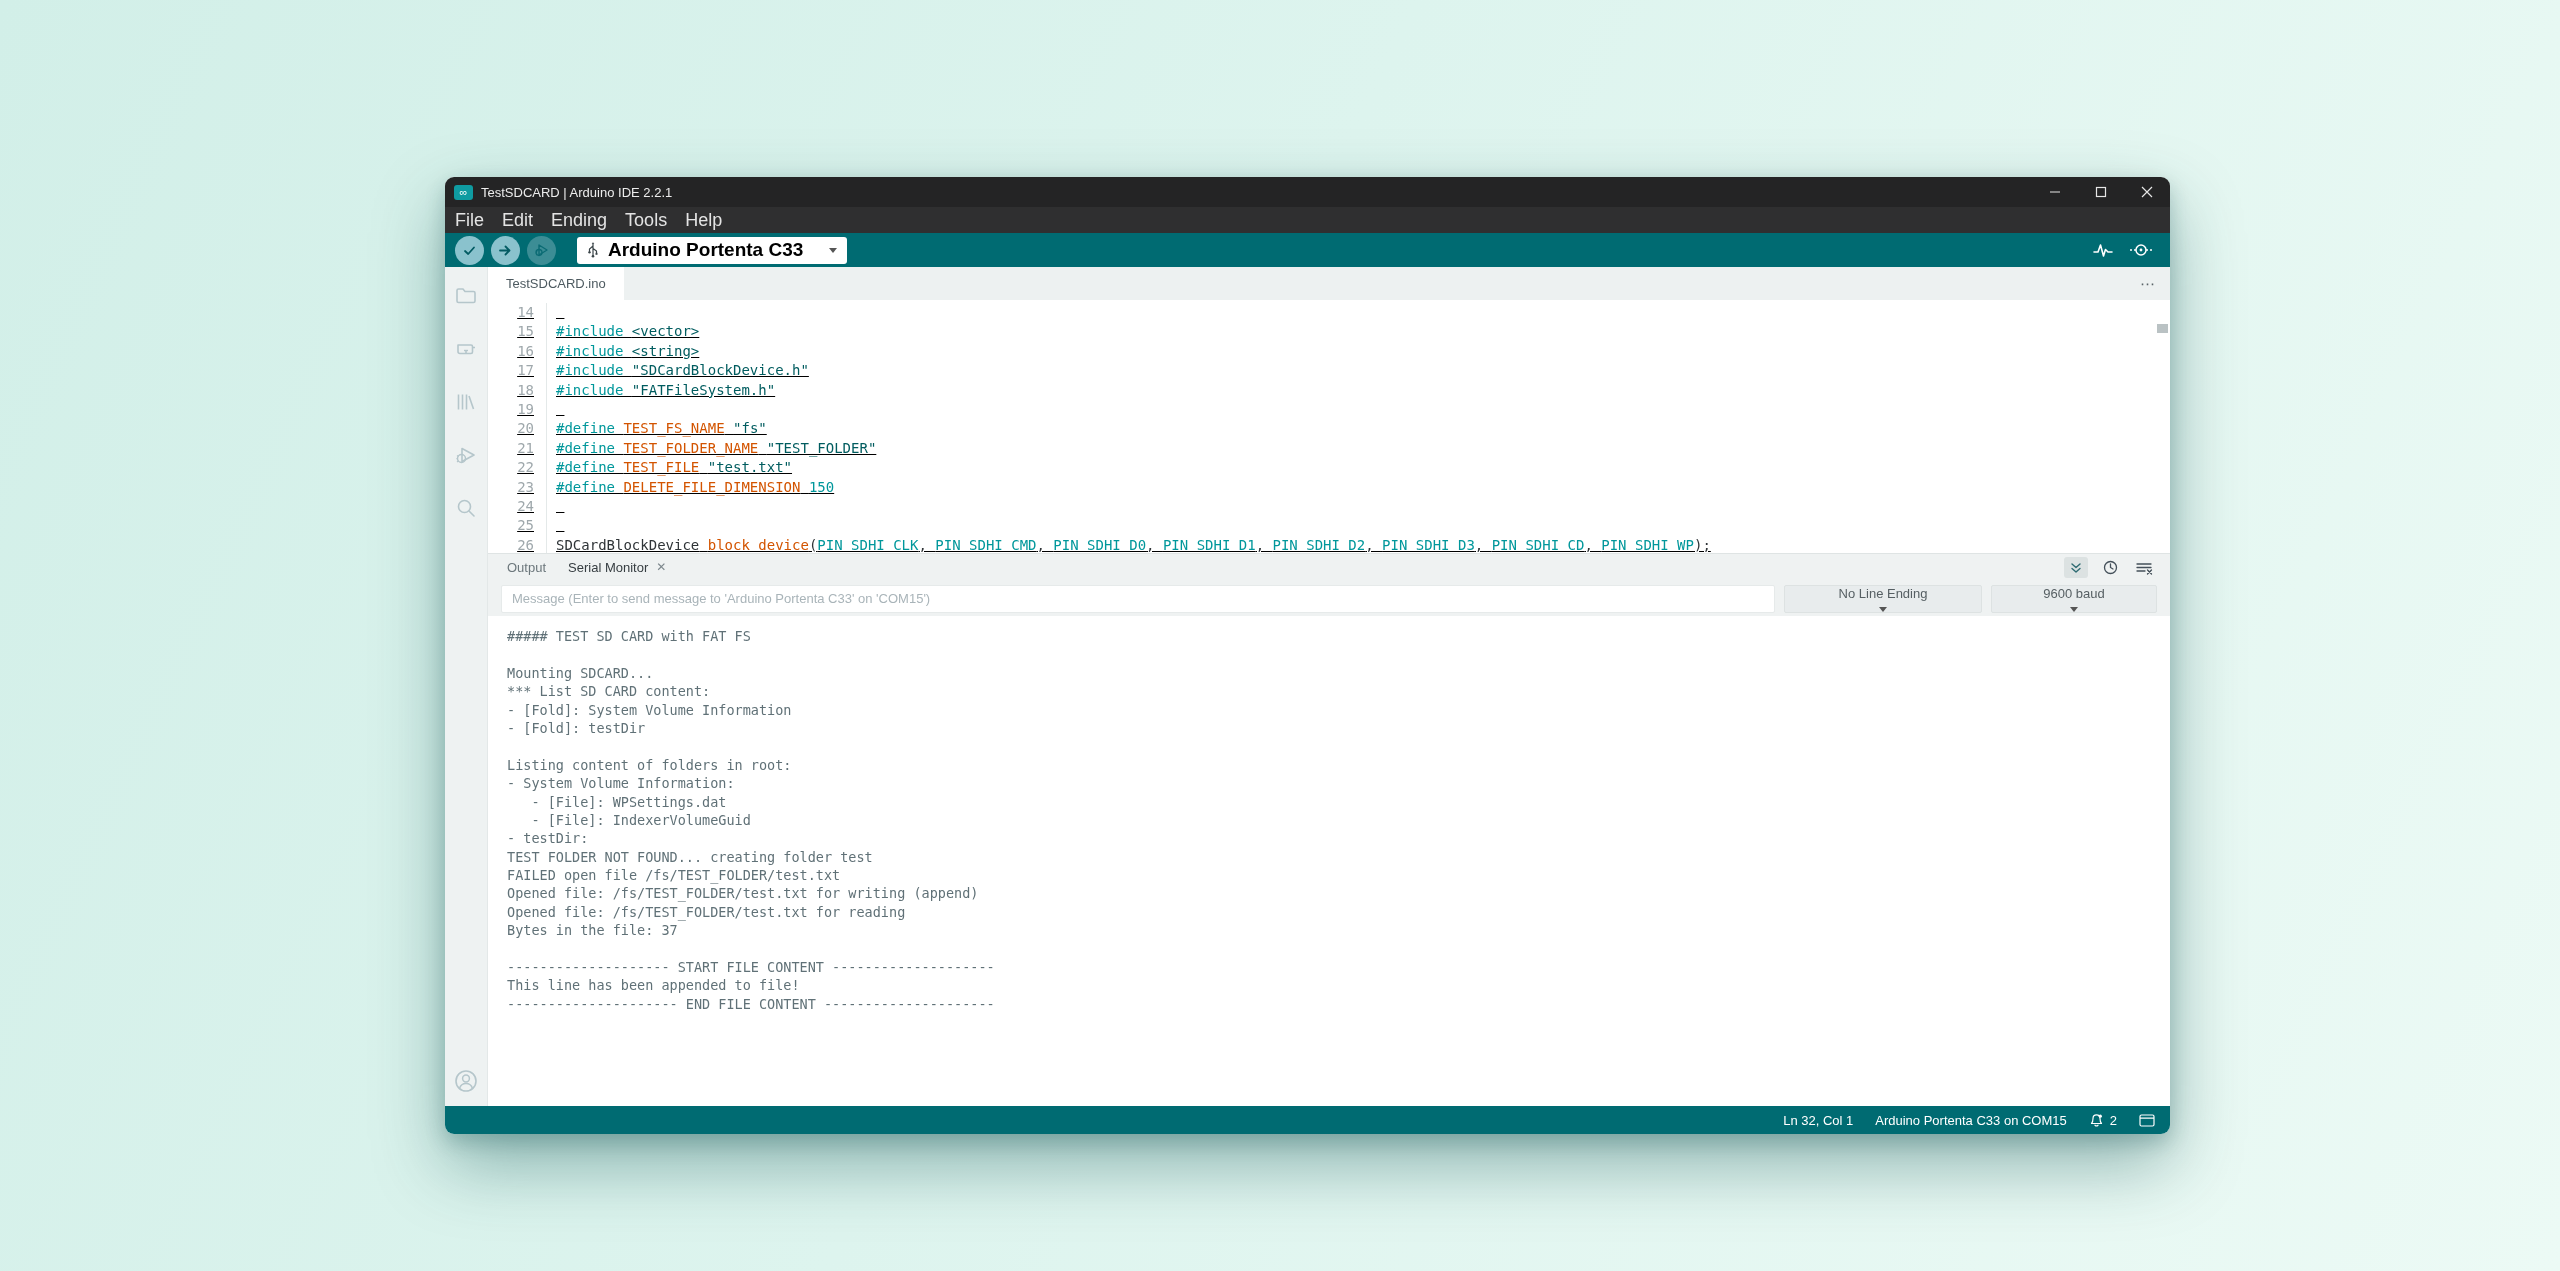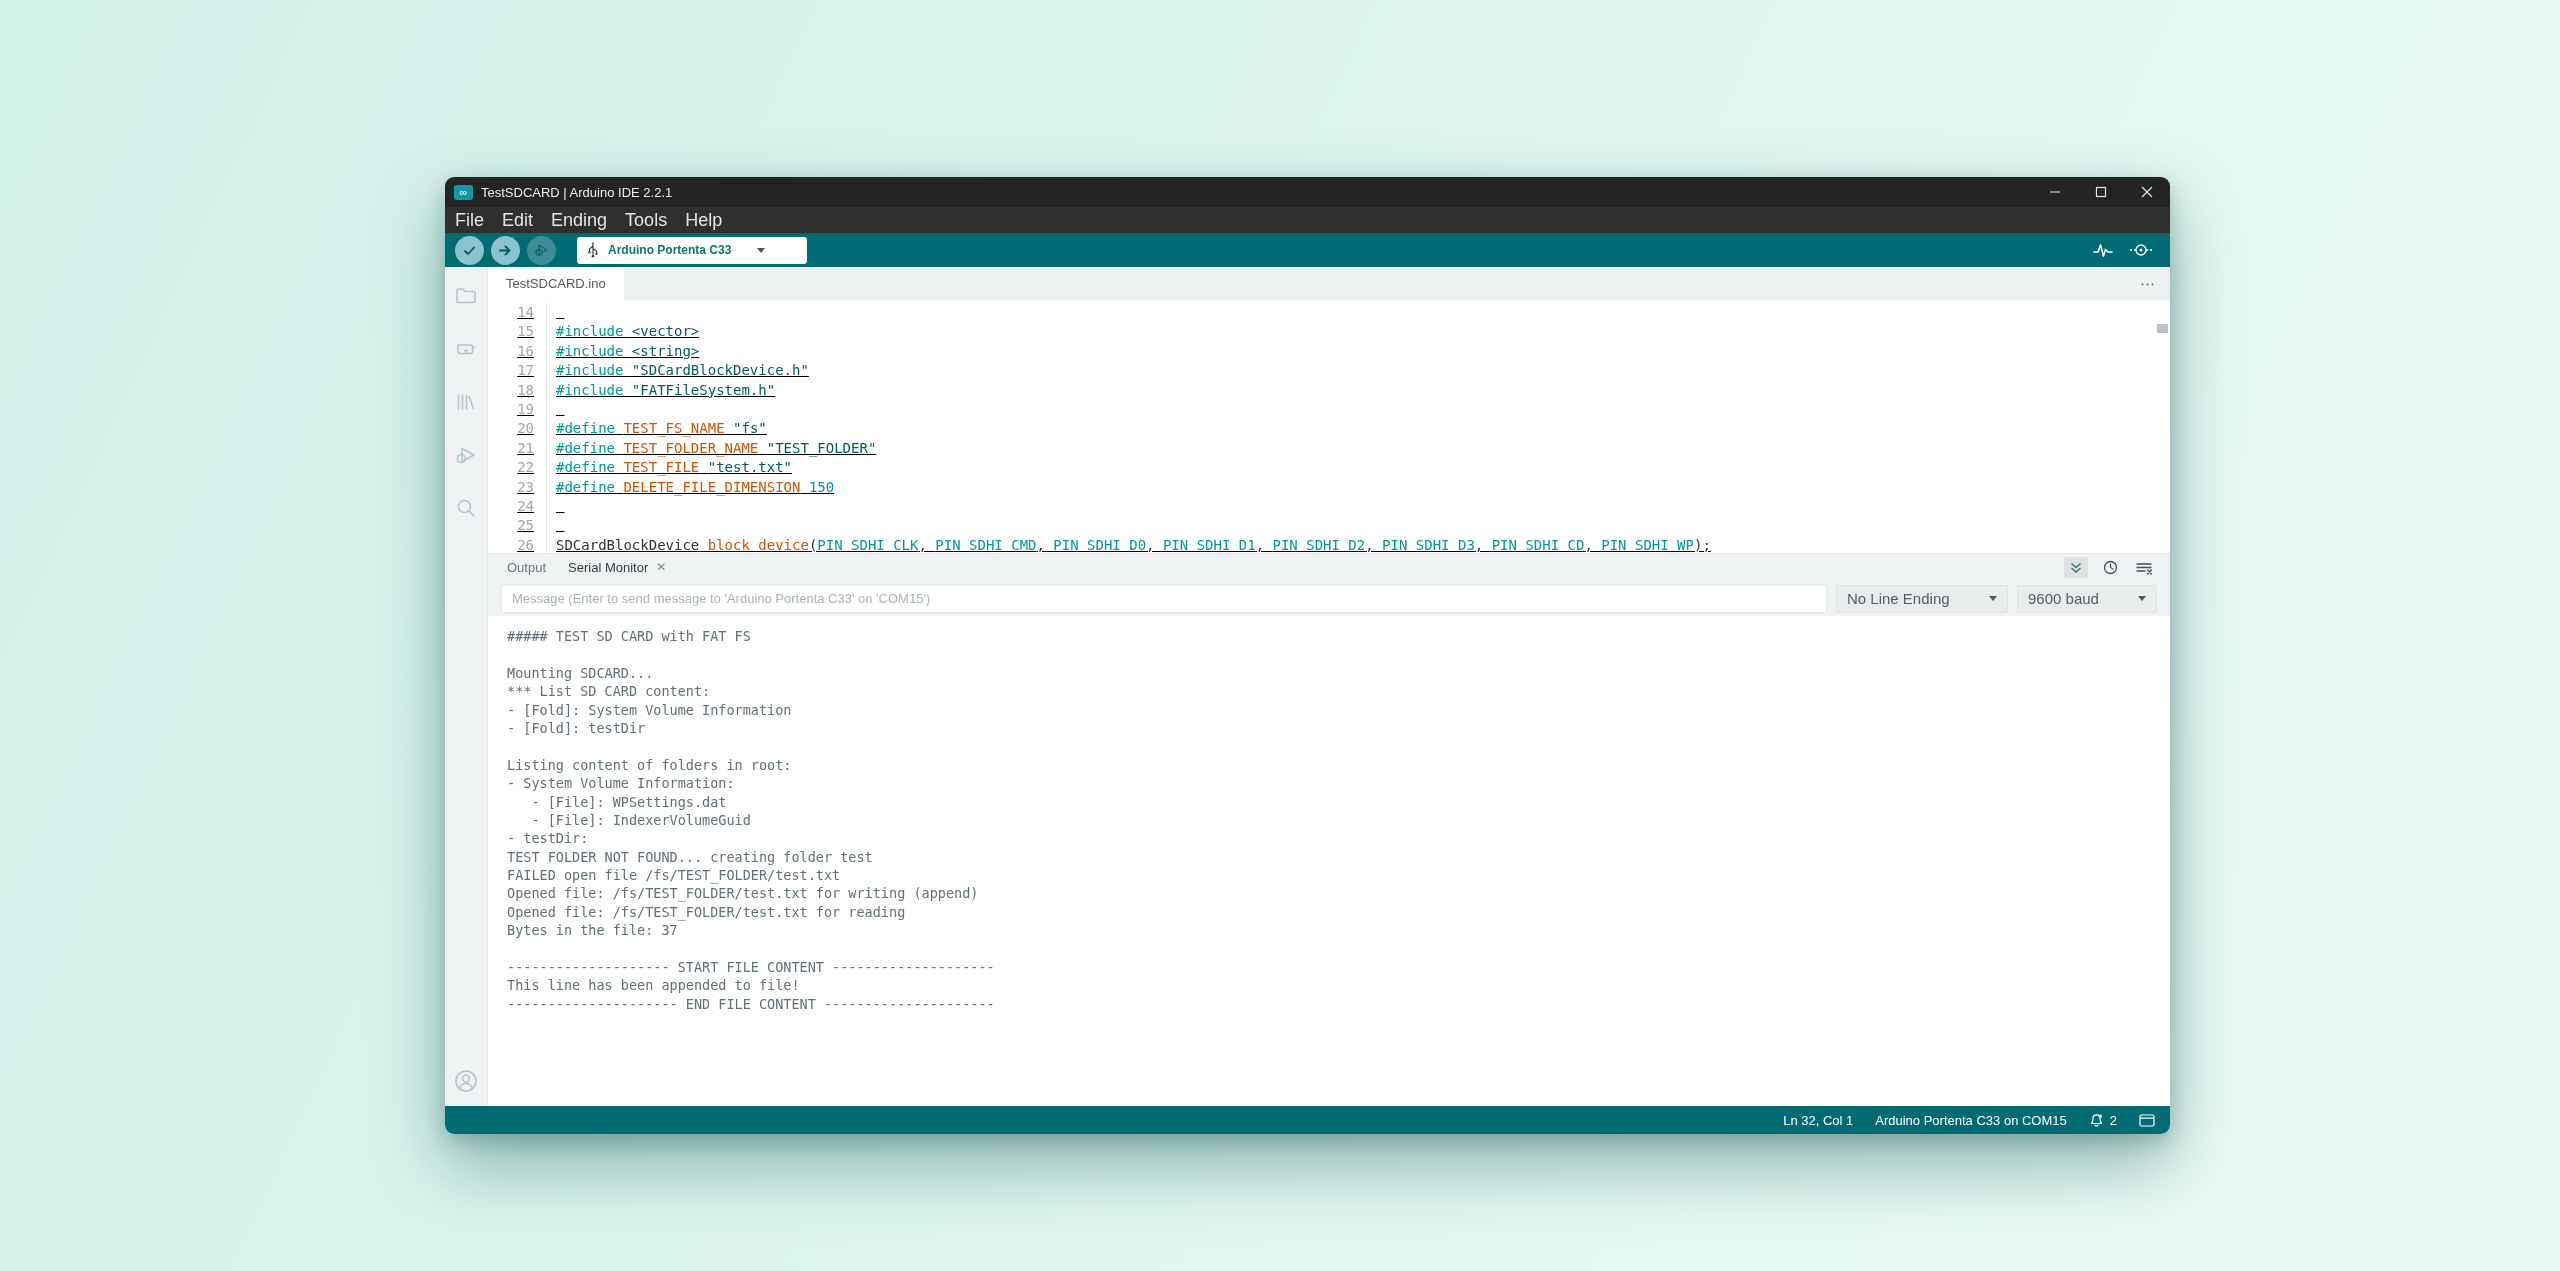--- a/index.html
+++ b/index.html
@@ -25,21 +25,21 @@
   
   .menubar{height:26px;background:#2f2f30;display:flex;align-items:center;color:#e4e4e4;font-size:18px;flex:none;}
   .menu-item{padding:0 9px;height:100%;display:flex;align-items:center;}
   .menu-item:first-child{padding-left:10px;}
   
   .toolbar{height:34px;background:#006b72;display:flex;align-items:center;padding:0 10px;flex:none;}
   .circ{width:29px;height:29px;border-radius:50%;background:#8ac2cd;display:flex;align-items:center;justify-content:center;margin-right:7px;flex:none;}
   .circ.disabled{background:#3c8d95;}
   .board-select{height:27px;background:#fff;border-radius:3px;margin-left:14px;display:flex;align-items:center;
     padding:0 10px;min-width:210px;}
-  .board-label{font-size:12px;font-weight:bold;color:#0f766e;margin:0 26px 0 9px;}
+  .board-label{font-size:19px;font-weight:bold;color:#000000;margin:0 26px 0 9px;}
   .caret{width:0;height:0;border-left:4.5px solid transparent;border-right:4.5px solid transparent;border-top:5px solid #555;}
   .toolbar-right{margin-left:auto;display:flex;align-items:center;gap:14px;padding-right:6px;}
   
   .main{flex:1;display:flex;min-height:0;}
   .sidebar{width:42px;background:#eef2f2;border-right:1px solid #e3e8e8;display:flex;flex-direction:column;align-items:center;padding-top:16px;flex:none;}
   .side-icon{width:26px;height:26px;margin-bottom:27px;display:flex;align-items:center;justify-content:center;}
   .side-bottom{margin-top:auto;margin-bottom:12px;}
   .editor-col{flex:1;display:flex;flex-direction:column;min-width:0;}
   .tabstrip{height:33px;background:#edf1f1;display:flex;align-items:stretch;flex:none;}
   .tab{background:#fff;display:flex;align-items:center;padding:0 18px;font-size:13px;color:#4d5a60;}
@@ -65,21 +65,21 @@
   .ptab.active{color:#363d41;border-bottom:1px solid #40494d;}
   .ptab .x{margin-left:8px;color:#7c878c;font-size:12px;}
   .panel-icons{margin-left:auto;display:flex;align-items:center;gap:10px;padding-right:14px;}
   .pi{width:24px;height:21px;display:flex;align-items:center;justify-content:center;border-radius:3px;}
   .pi.active{background:#dce2e2;}
   .msg-row{height:35px;background:#eff2f2;display:flex;align-items:center;padding:0 13px;gap:9px;flex:none;}
   .msg-input{flex:1;height:26px;border:1px solid #e6eaea;background:#fff;border-radius:2px;
     font-family:"Liberation Sans",sans-serif;font-size:13px;color:#444;padding:0 10px;outline:none;}
   .msg-input::placeholder{color:#a9b4b9;}
   .dropdown{height:26px;background:#e8eced;border:1px solid #dde2e2;border-radius:2px;display:flex;align-items:center;
-    font-size:15px;color:#565f63;padding:0 10px;justify-content:space-between;}
+    font-size:13px;color:#565f63;padding:0 23px;justify-content:space-between;flex-direction:column;}
   .dd-ending{width:150px;}
   .dd-baud{width:118px;}
   .output-area{flex:1;background:#fff;overflow:hidden;
     font-family:"DejaVu Sans Mono","Liberation Mono",monospace;font-size:13.5px;color:#607177;padding:11px 0 0 11px;margin-left:8px;}
   .ol{height:18.4px;line-height:18.4px;white-space:pre;}
   
   .statusbar{height:28px;background:#006b72;display:flex;align-items:center;justify-content:flex-end;
     color:#fff;font-size:13px;gap:22px;padding-right:15px;flex:none;}
   .sb-item{display:flex;align-items:center;gap:6px;}
   svg{display:block;}

